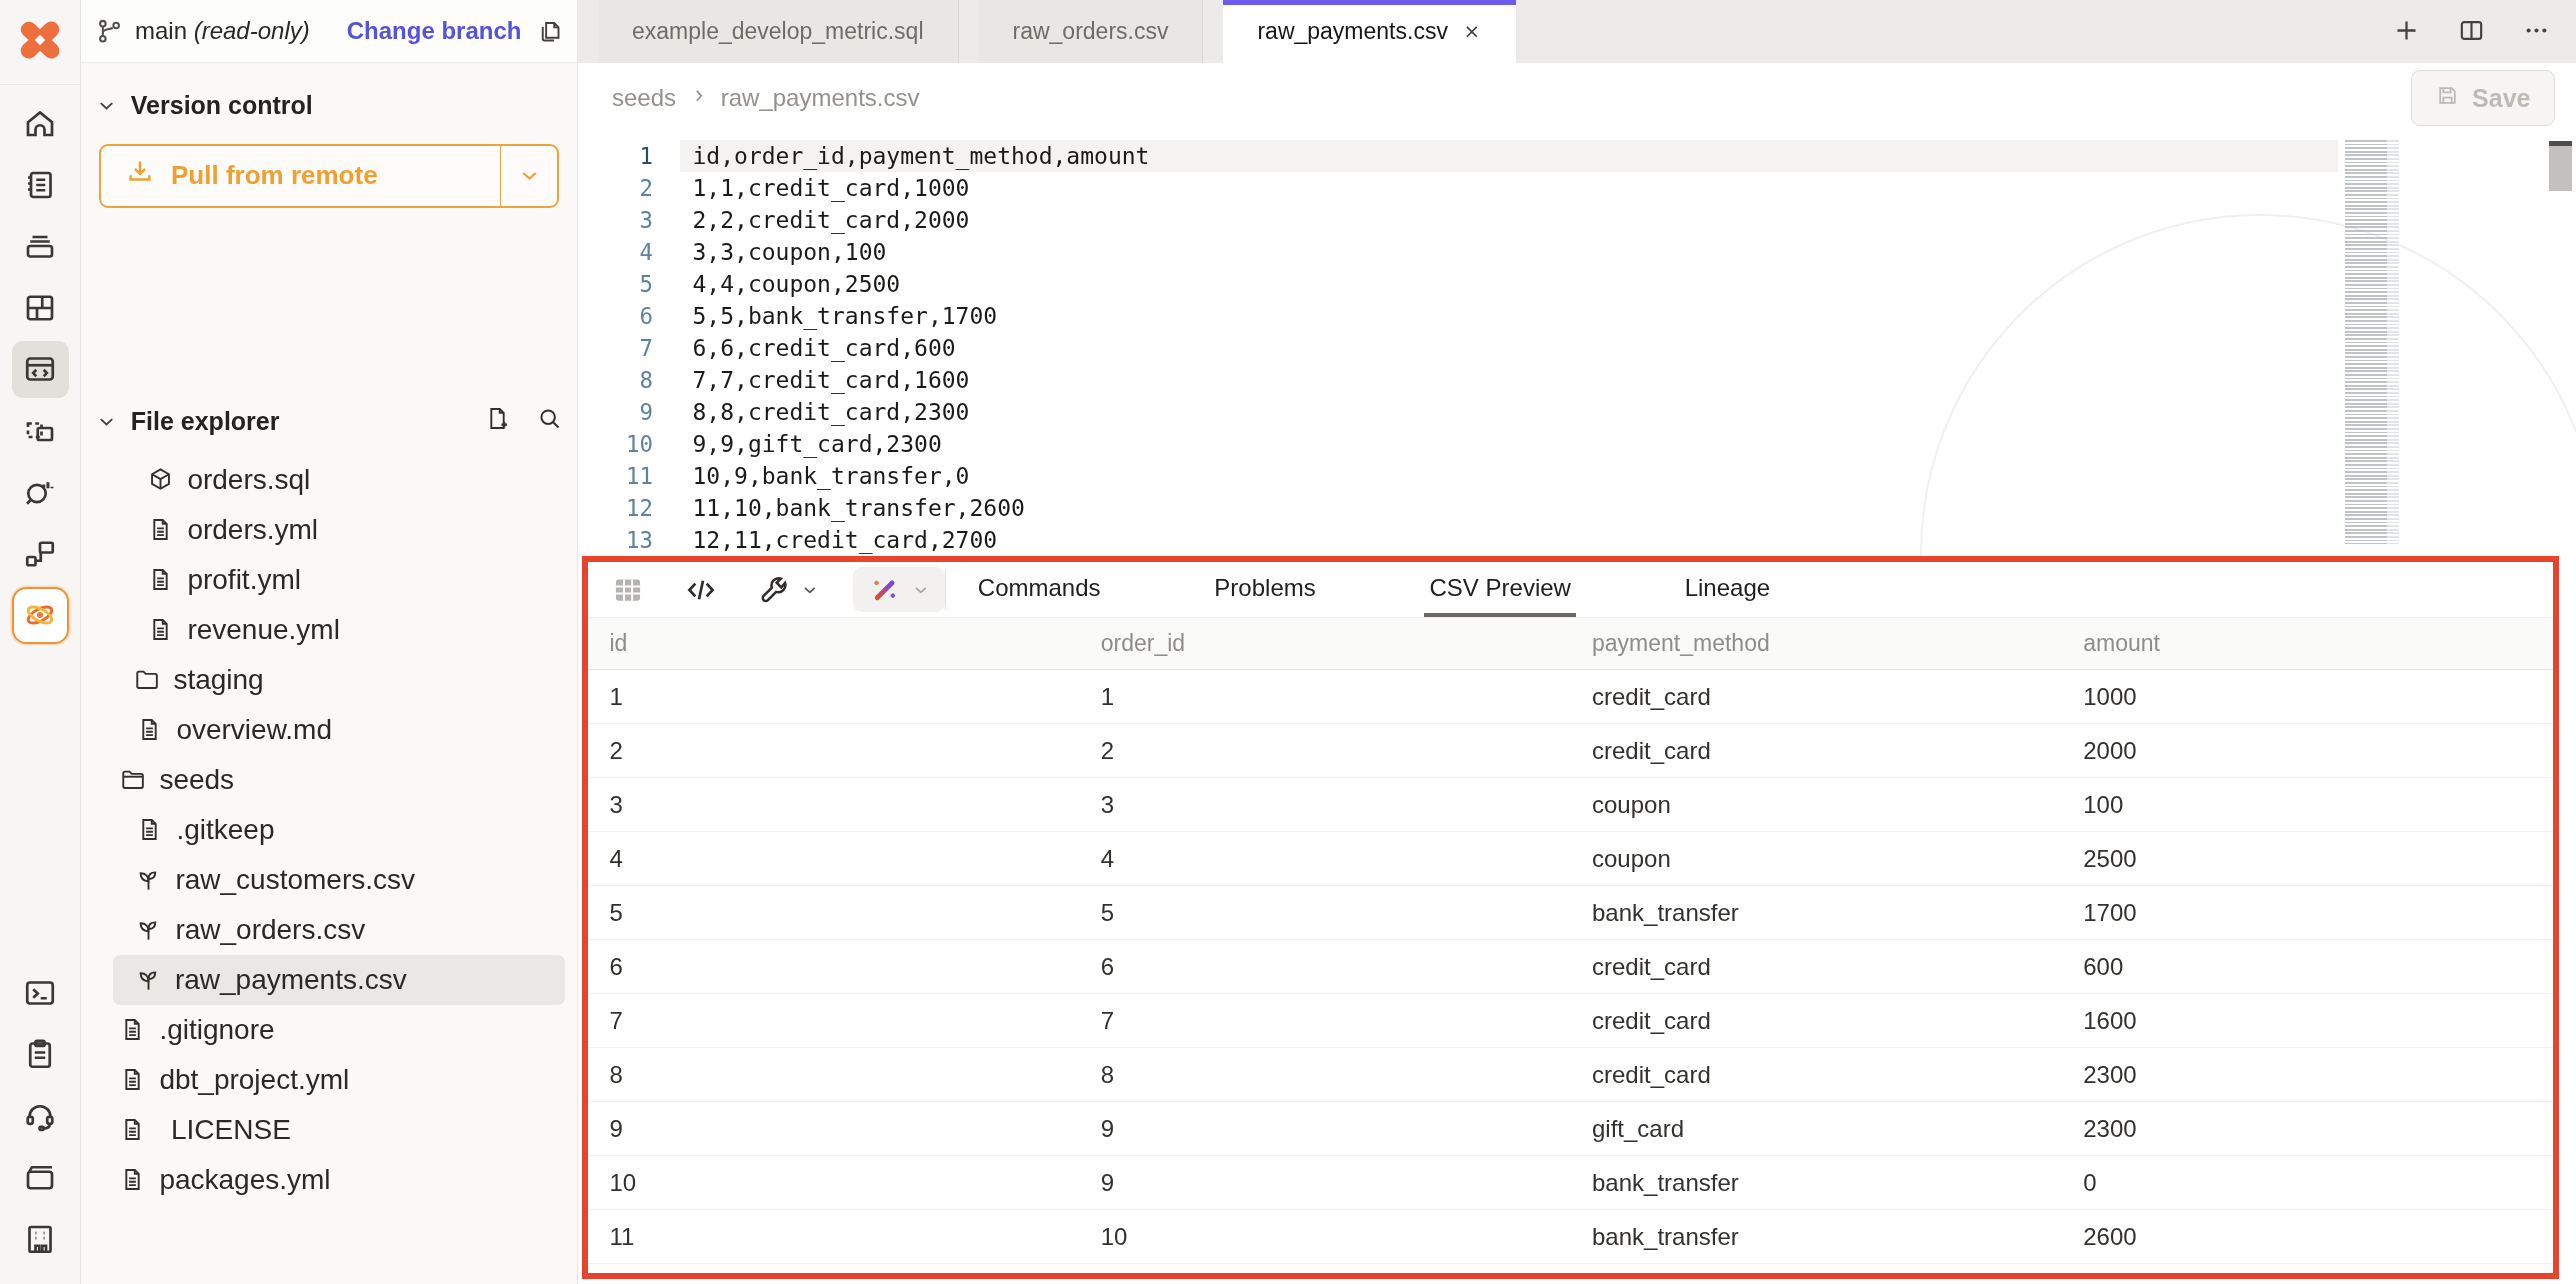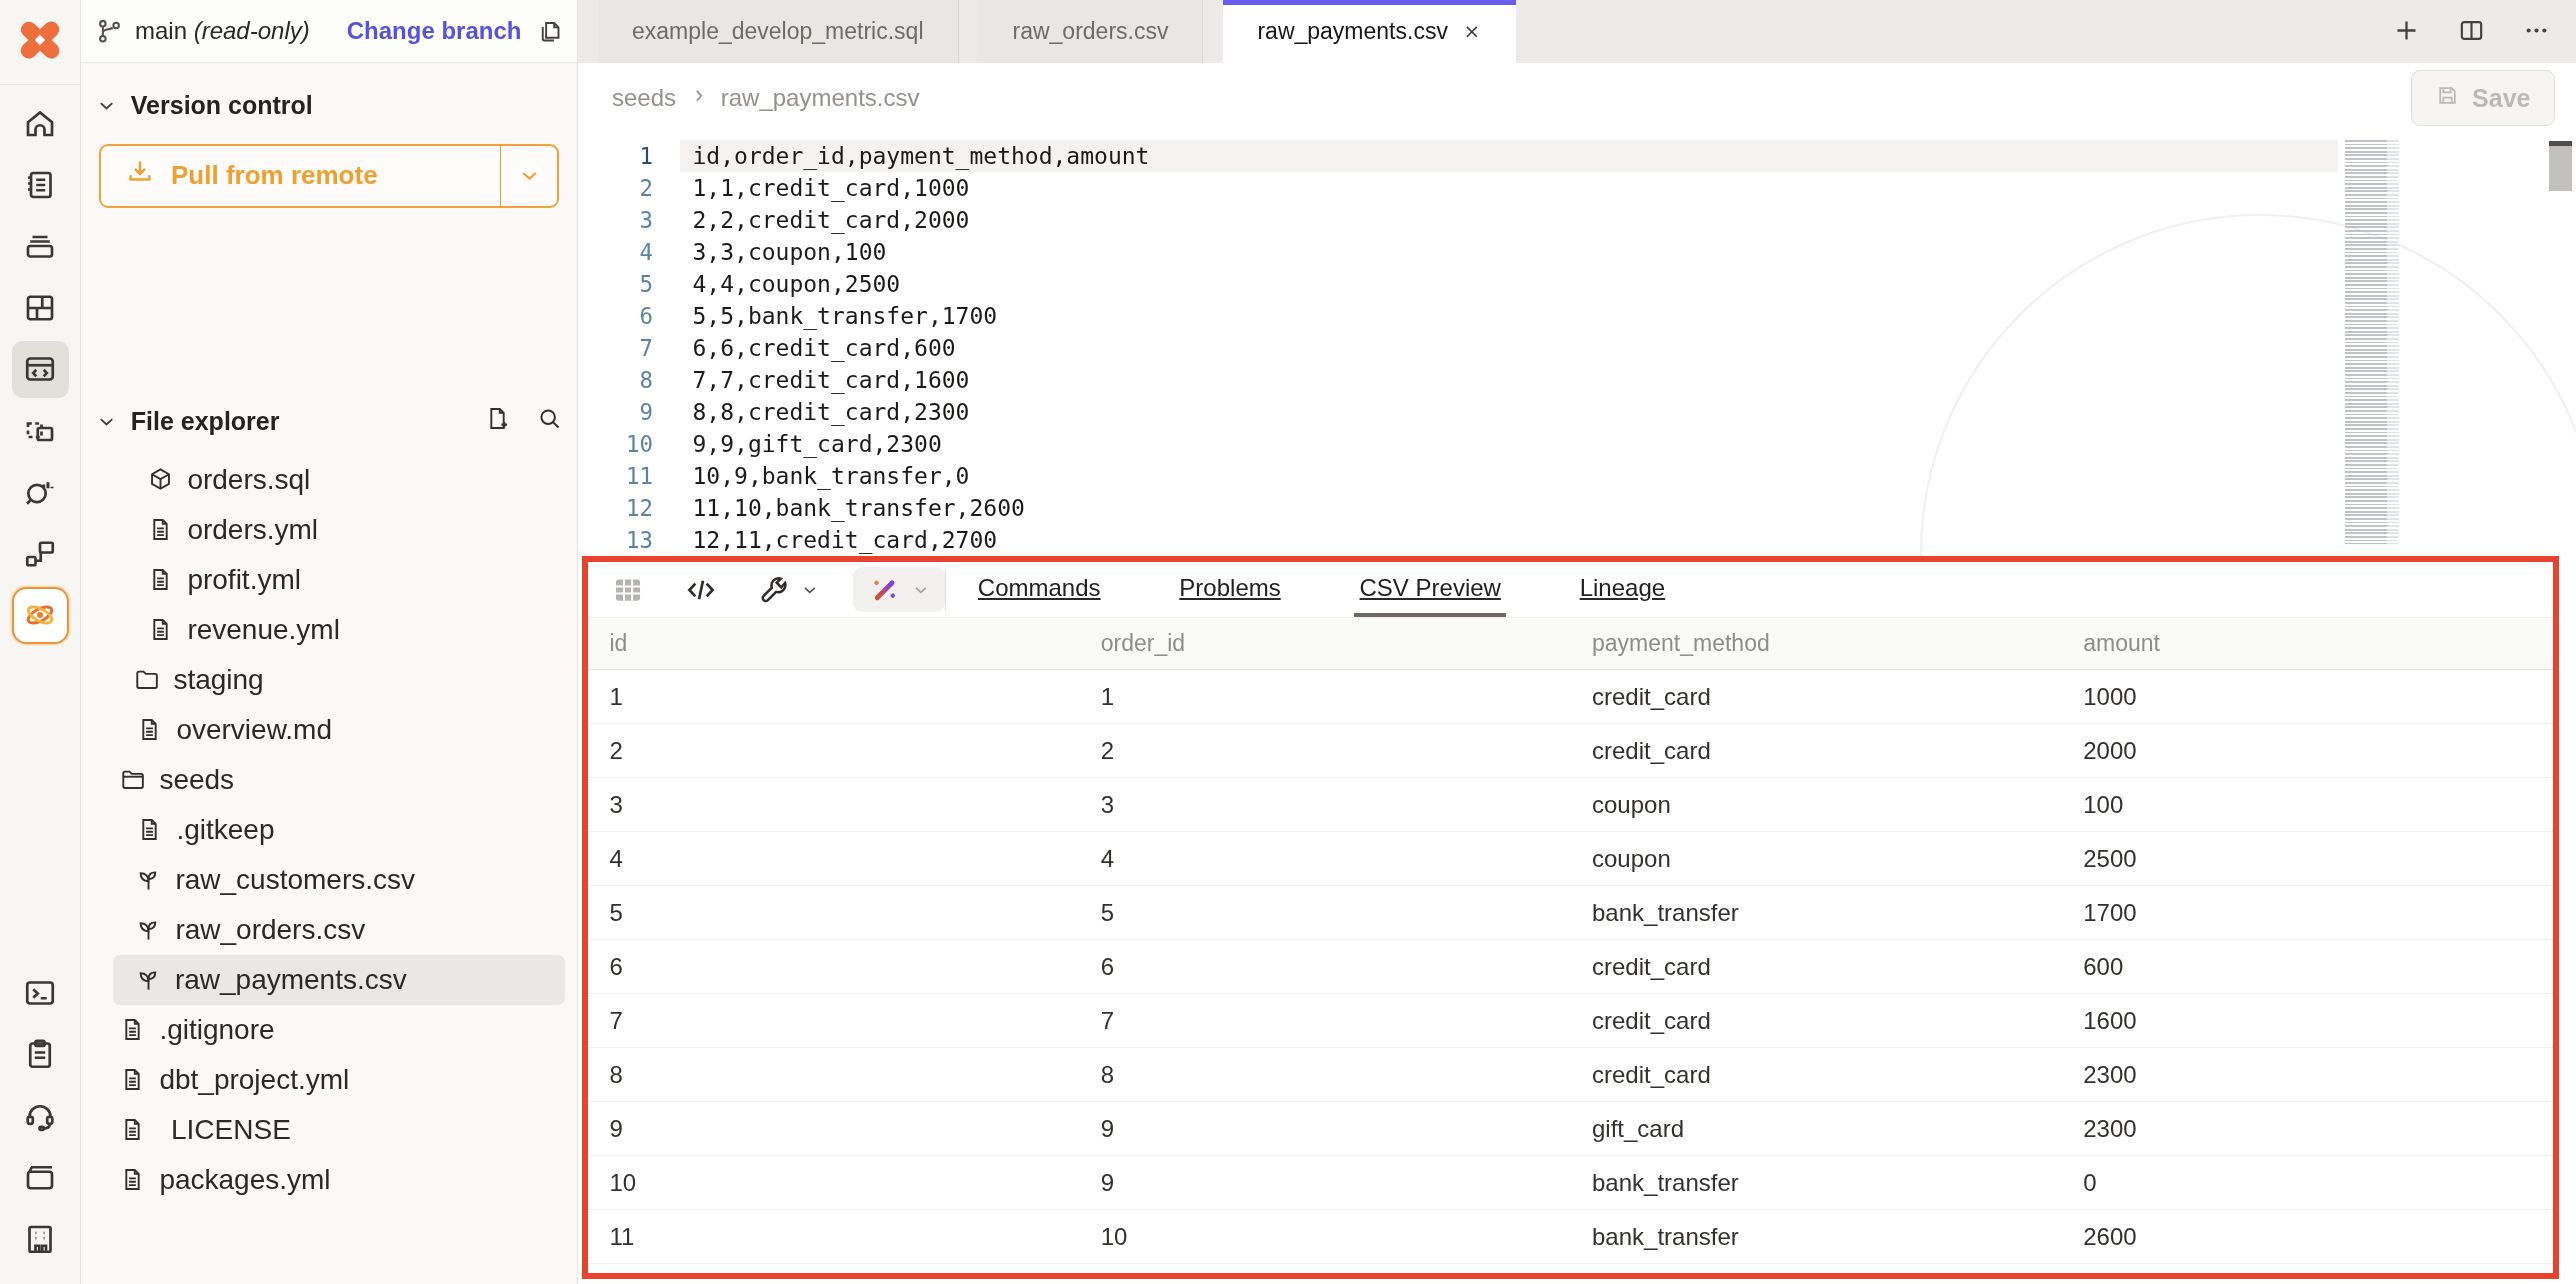--- a/index.html
+++ b/index.html
@@ -110,21 +110,21 @@
     background:#fff; border:6.3px solid #e8432c; overflow:hidden;
   }
   .ptoolbar { height:55px; display:flex; align-items:stretch; padding-left:23px; }
   .ptool { display:flex; align-items:center; margin-right:39px; color:#2f2d2a; }
   .ptool svg { width:34px; height:34px; }
   .ptool .mini-caret { margin-left:9px; display:flex; color:#55524e; }
   .ptool .mini-caret svg { width:19.7px; height:19.7px; }
   .ptool.wand-group { background:#f2f1ef; border-radius:9px; padding:0 14.3px; margin:5.4px 0 5.4px -5.4px; }
   .ptool.wand-group .mini-caret { color:#a5a3a0; }
   .ptool-sep { width:0.9px; background:#e3e1de; margin:7.2px 27px 7.2px 0; }
-  .ptabs { display:flex; gap:68px;text-decoration:underline; }
+  .ptabs { display:flex; gap:103px; }
   .ptab { display:flex; align-items:center; font-size:24px; color:#232120; border-bottom:4.5px solid transparent; padding:0 5.4px; cursor:pointer; white-space:nowrap; }
   .ptab.active { border-bottom-color:#6b6865; }
   
   .ptable { width:100%; border-collapse:collapse; table-layout:fixed; }
   .ptable th {
     height:52px; background:#fafaf9; text-align:left; font-weight:400; font-size:23px;
     color:#8f8d8a; padding-left:21.5px; border-top:0.9px solid #f0efed; border-bottom:0.9px solid #e6e5e3;
   }
   .ptable td {
     height:54px; font-size:24px; color:#33312e; padding-left:21.5px; border-bottom:0.9px solid #efefee;

